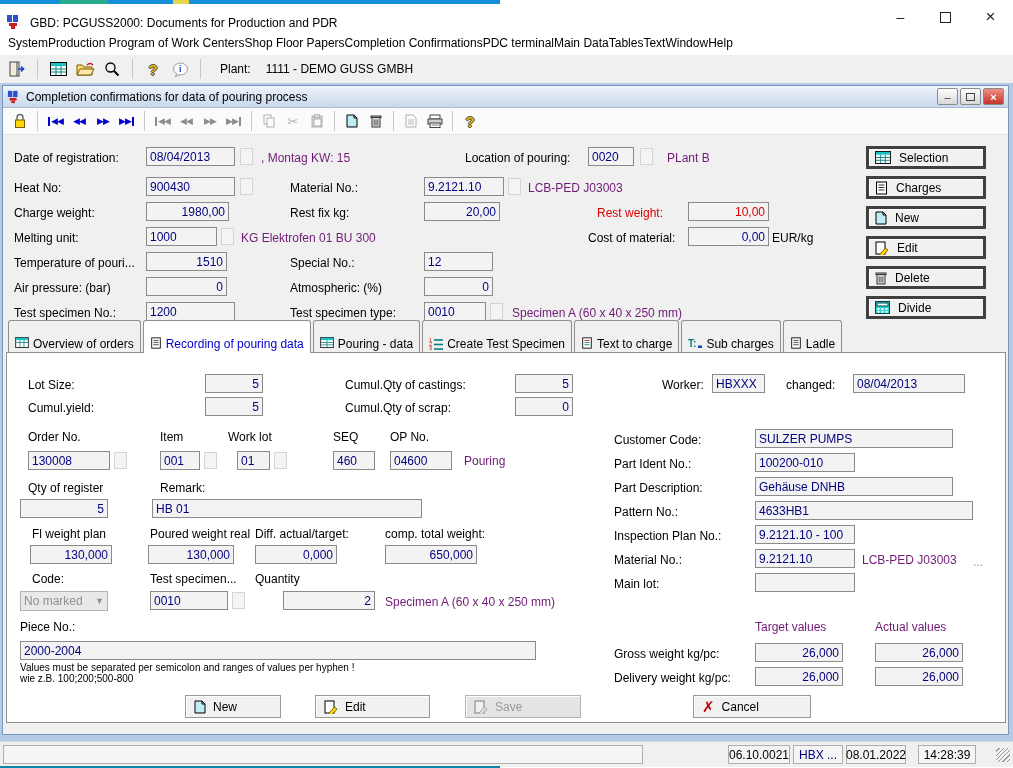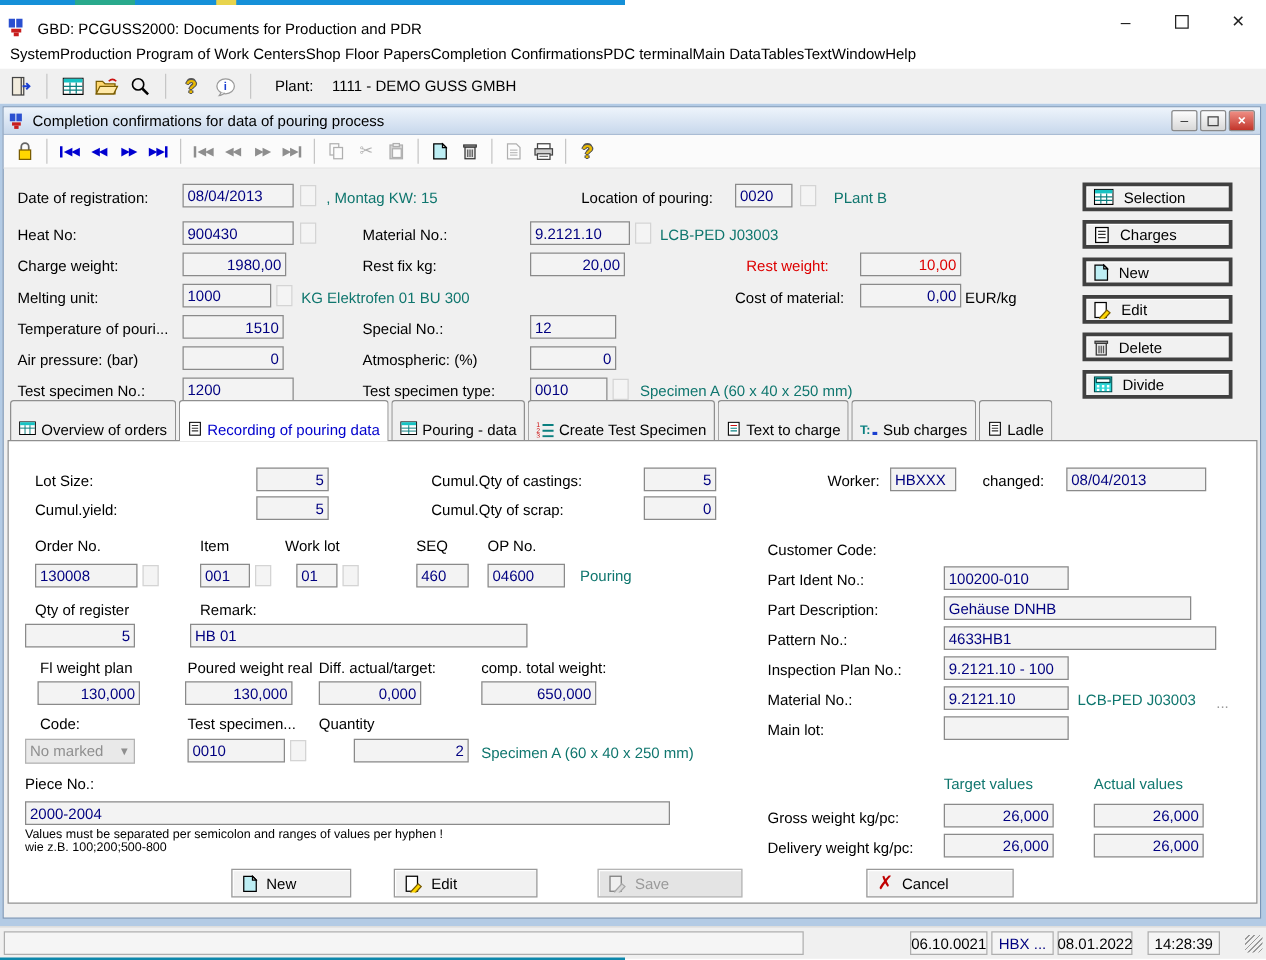--- a/index.html
+++ b/index.html
@@ -50,21 +50,21 @@
     border-bottom:1px solid #e3e3e3;}
   .navg{font-size:9px;font-weight:bold;letter-spacing:-1px;line-height:1;}
   .nav-blue{color:#0000d0;}
   .nav-gray{color:#8e8e8e;}
   .vbar{width:2px;height:9px;background:currentColor;display:inline-block;margin:0 1px;}
   .grayicon{filter:grayscale(1);opacity:.45;}
   .qmark{color:#e8b800;font-weight:bold;font-size:15px;text-shadow:1px 0 #555,-1px 0 #555,0 1px #555,0 -1px #555;}
   
   .lbl{position:absolute;white-space:nowrap;color:#000;}
   .lbl.red, .red{color:#dd0000;}
-  .note{position:absolute;white-space:nowrap;color:#0f766e;}
+  .note{position:absolute;white-space:nowrap;color:#701a75;}
   .inp{position:absolute;background:#f3f3f3;border:1px solid #8a8a8a;color:#000080;
     display:flex;align-items:center;padding:0 3px;box-sizing:border-box;white-space:nowrap;
     overflow:hidden;height:19px;}
   .inp.r{justify-content:flex-end;}
   .inp.redv{color:#dd0000;}
   .browse{position:absolute;width:13px;height:17px;background:#f4f4f4;border:1px solid #d4d4d4;
     box-sizing:border-box;}
   .graysmall{position:absolute;color:#9a9a9a;white-space:nowrap;}
   
   .side-btn{position:absolute;left:866px;width:120px;height:23px;background:#f1f1f1;
@@ -560,20 +560,21 @@
   <span class="browse z2" style="left:232px;top:592px;"></span>
   <div class="inp r z2" style="left:283px;top:591px;width:92px;">2</div>
   <span class="note z2" style="left:385px;top:595px;">Specimen A (60 x 40 x 250 mm)</span>
 
   <span class="lbl z2" style="left:20px;top:620px;">Piece No.:</span>
   <div class="inp z2" style="left:20px;top:641px;width:516px;">2000-2004</div>
   <span class="hint" style="left:20px;top:662px;">Values must be separated per semicolon and ranges of values per hyphen !</span>
   <span class="hint" style="left:20px;top:673px;">wie z.B. 100;200;500-800</span>
 
   <span class="lbl z2" style="left:614px;top:433px;">Customer Code:</span>
+  <div class="inp z2" style="left:755px;top:429px;width:198px;">SULZER PUMPS</div>
   <span class="lbl z2" style="left:614px;top:457px;">Part Ident No.:</span>
   <div class="inp z2" style="left:755px;top:453px;width:100px;">100200-010</div>
   <span class="lbl z2" style="left:614px;top:481px;">Part Description:</span>
   <div class="inp z2" style="left:755px;top:477px;width:198px;">Gehäuse DNHB</div>
   <span class="lbl z2" style="left:614px;top:505px;">Pattern No.:</span>
   <div class="inp z2" style="left:755px;top:501px;width:218px;">4633HB1</div>
   <span class="lbl z2" style="left:614px;top:529px;">Inspection Plan No.:</span>
   <div class="inp z2" style="left:755px;top:525px;width:100px;">9.2121.10 - 100</div>
   <span class="lbl z2" style="left:614px;top:553px;">Material No.:</span>
   <div class="inp z2" style="left:755px;top:549px;width:100px;">9.2121.10</div>
@@ -603,21 +604,21 @@
   </div>
   <div class="foot-btn" style="left:315px;top:695px;width:115px;">
     <span>
         <svg width="14" height="14" viewBox="0 0 14 14">
           <rect x="1" y="1" width="9" height="12" fill="#fff" stroke="#000"></rect>
           <path d="M5 13 l5.5 -6 2.5 2.2 -5.5 6 -3.5 1z" fill="#ffd700" stroke="#7a5c00"></path>
         </svg>
       </span>
     <span>Edit</span>
   </div>
-  <div class="foot-btn disabled" style="left:478px;top:695px;width:116px;">
+  <div class="foot-btn disabled" style="left:465px;top:695px;width:116px;">
     <span class="grayicon">
         <svg width="14" height="14" viewBox="0 0 14 14">
           <rect x="1" y="1" width="9" height="12" fill="#fff" stroke="#000"></rect>
           <path d="M5 13 l5.5 -6 2.5 2.2 -5.5 6 -3.5 1z" fill="#ffd700" stroke="#7a5c00"></path>
         </svg>
       </span>
     <span>Save</span>
   </div>
   <div class="foot-btn" style="left:693px;top:695px;width:118px;">
     <span class="cancel-x">✗</span>

